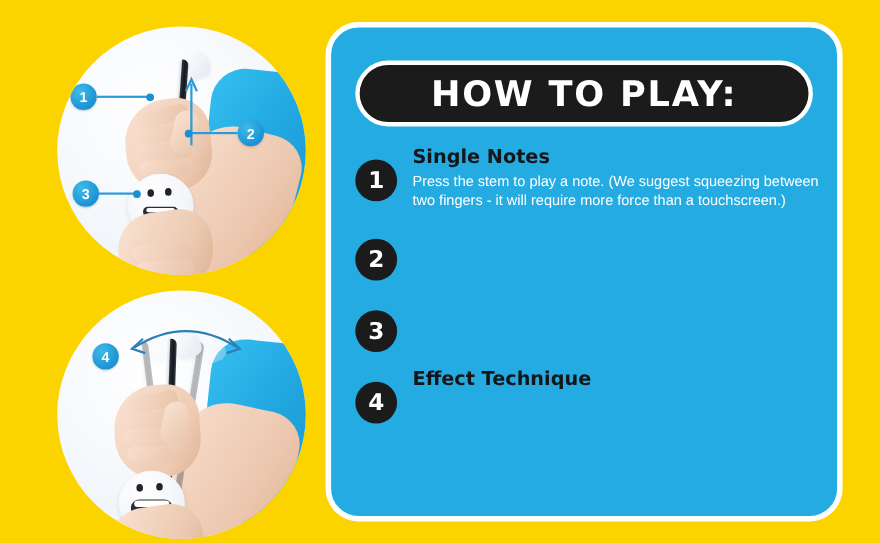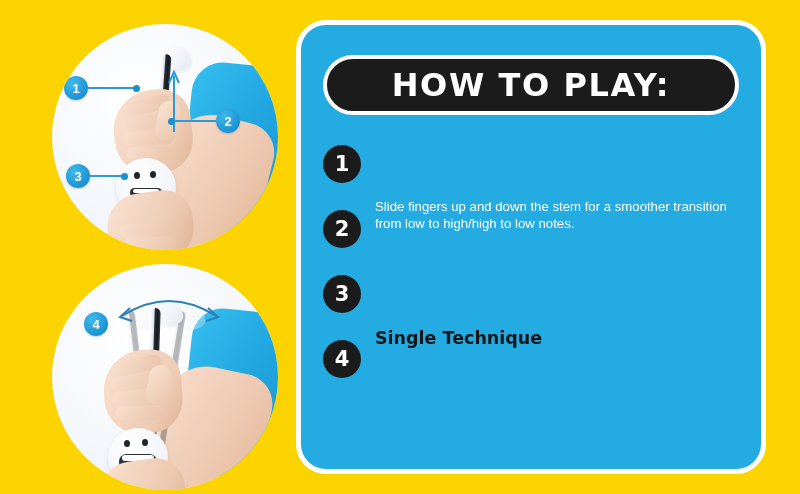--- a/index.html
+++ b/index.html
@@ -346,34 +346,37 @@
 <div class="panel">
 
   <div class="title-pill">
     <span class="title-text">HOW TO PLAY:</span>
   </div>
 
   <div class="steps">
 
     <div class="step">
       <div class="step-num">1</div>
+      <div class="step-body">
+        <p class="step-head">Single Notes</p>
+        <p class="step-desc">Press the stem to play a note. (We suggest squeezing between two fingers - it will require more force than a touchscreen.)</p>
+      </div>
     </div>
 
     <div class="step">
       <div class="step-num">2</div>
       <div class="step-body">
-        <p class="step-desc">Slide fingers up and down the stem for a smoother transition from low to high/high to low notes.</p>
       </div>
     </div>
 
     <div class="step">
       <div class="step-num">3</div>
     </div>
 
     <div class="step">
       <div class="step-num">4</div>
       <div class="step-body">
-        <p class="step-head">Single Technique</p>
+        <p class="step-head">Effect Technique</p>
       </div>
     </div>
 
   </div>
 </div>
 
 </body></html>

